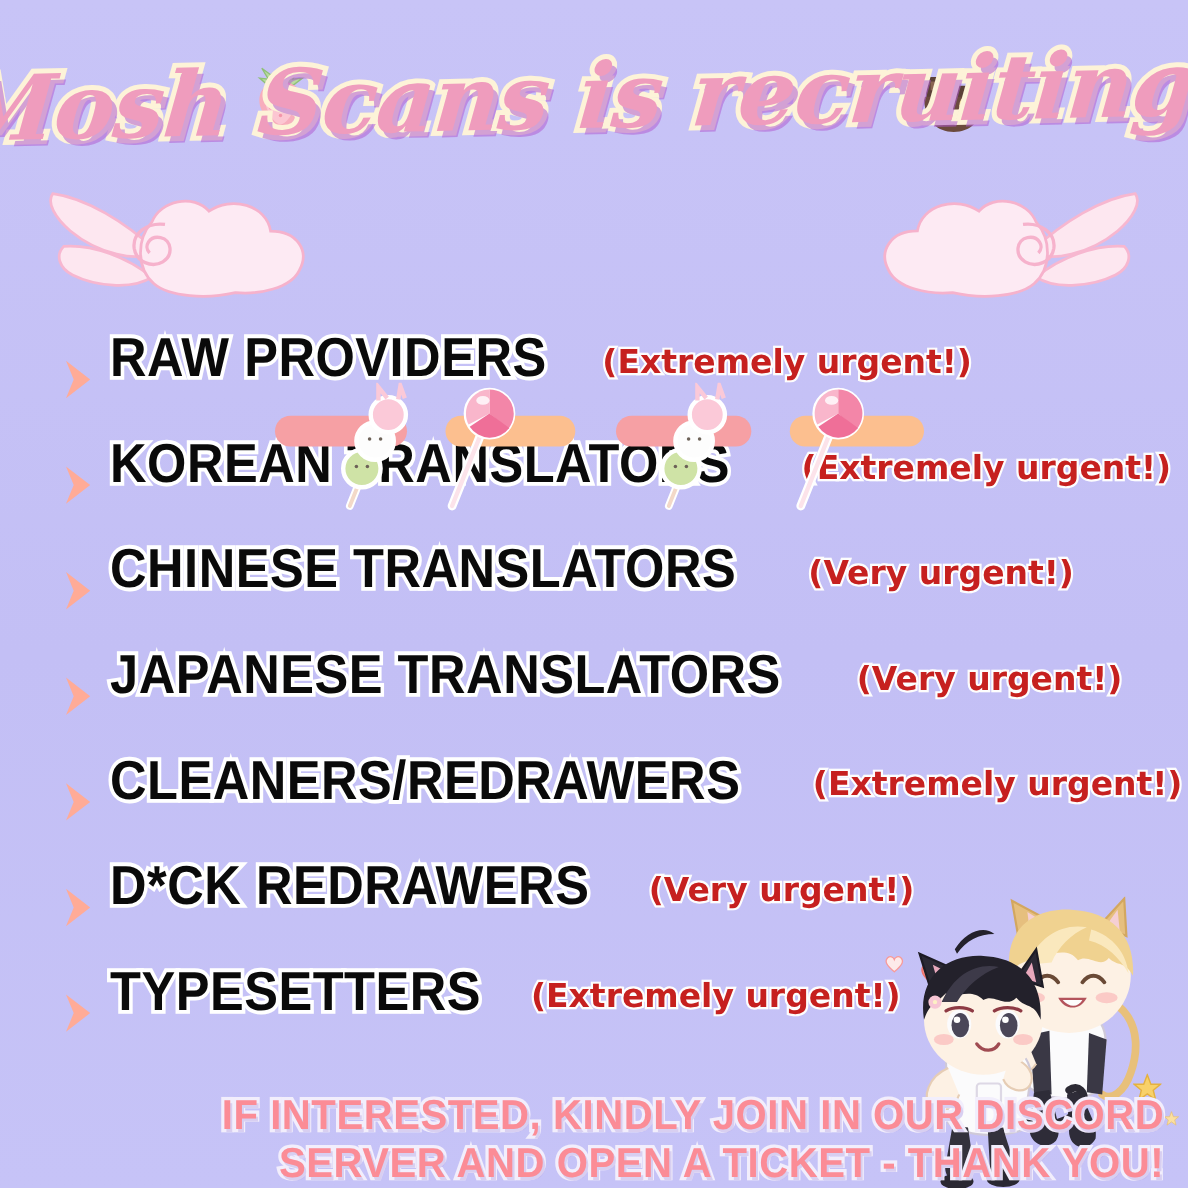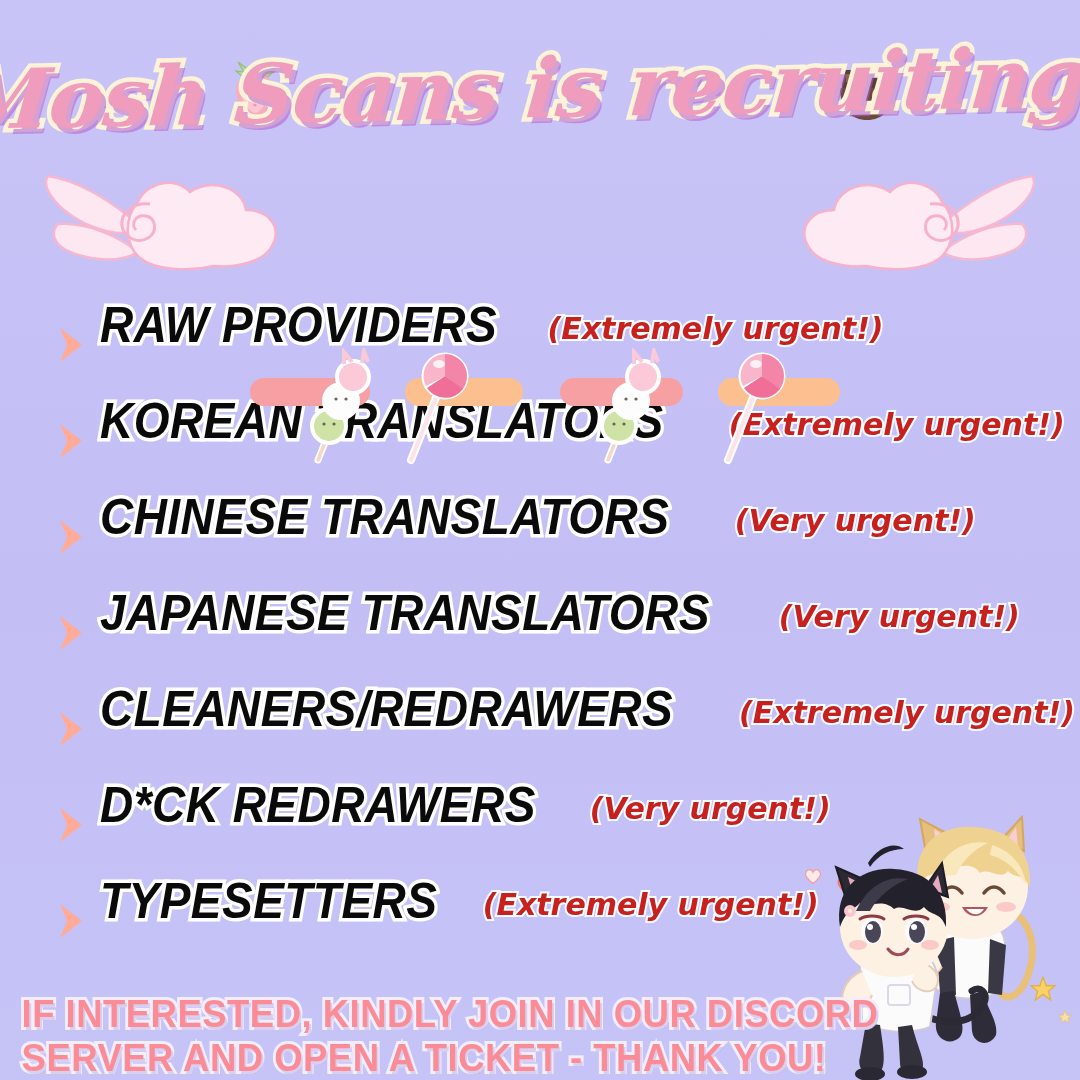--- a/index.html
+++ b/index.html
@@ -57,21 +57,21 @@
   .bar.b3{left:560px;width:123px;background:#f6a0a4;}
   .bar.b4{left:718px;width:122px;background:#fcbf8f;}
   .treat{position:absolute;width:82px;height:120px;}
   .treat.t1{left:300px;top:188px;}
   .treat.t2{left:395px;top:186px;}
   .treat.t3{left:590px;top:188px;}
   .treat.t4{left:712px;top:186px;}
 
   
   .roles{
-    position:absolute;left:0;top:296px;width:1060px;font-style:italic;
+    position:absolute;left:0;top:296px;width:1060px;
   }
   .role-row{
     display:flex;align-items:baseline;
     padding-left:54px;
     height:96px;
   }
   .chev{
     width:34px;height:42px;flex:0 0 34px;
     margin-right:12px;align-self:center;margin-top:2px;
   }
@@ -95,21 +95,21 @@
     -webkit-text-stroke:4px #fdfdfd;
     paint-order:stroke fill;
     margin-left:16px;
     white-space:nowrap;
     position:relative;top:-3px;text-align:right;
   }
 
   
   .footer{
     position:absolute;left:0;top:992px;width:1080px;
-    text-align:left;z-index:4;
+    text-align:right;z-index:4;
   }
   .footer-line{
     font-family:"Liberation Sans", sans-serif;
     font-weight:bold;
     font-size:38px;
     letter-spacing:.5px;
     color:#fb8c96;
     -webkit-text-stroke:6px #f2eefc;
     paint-order:stroke fill;
     transform:scaleX(.96);

